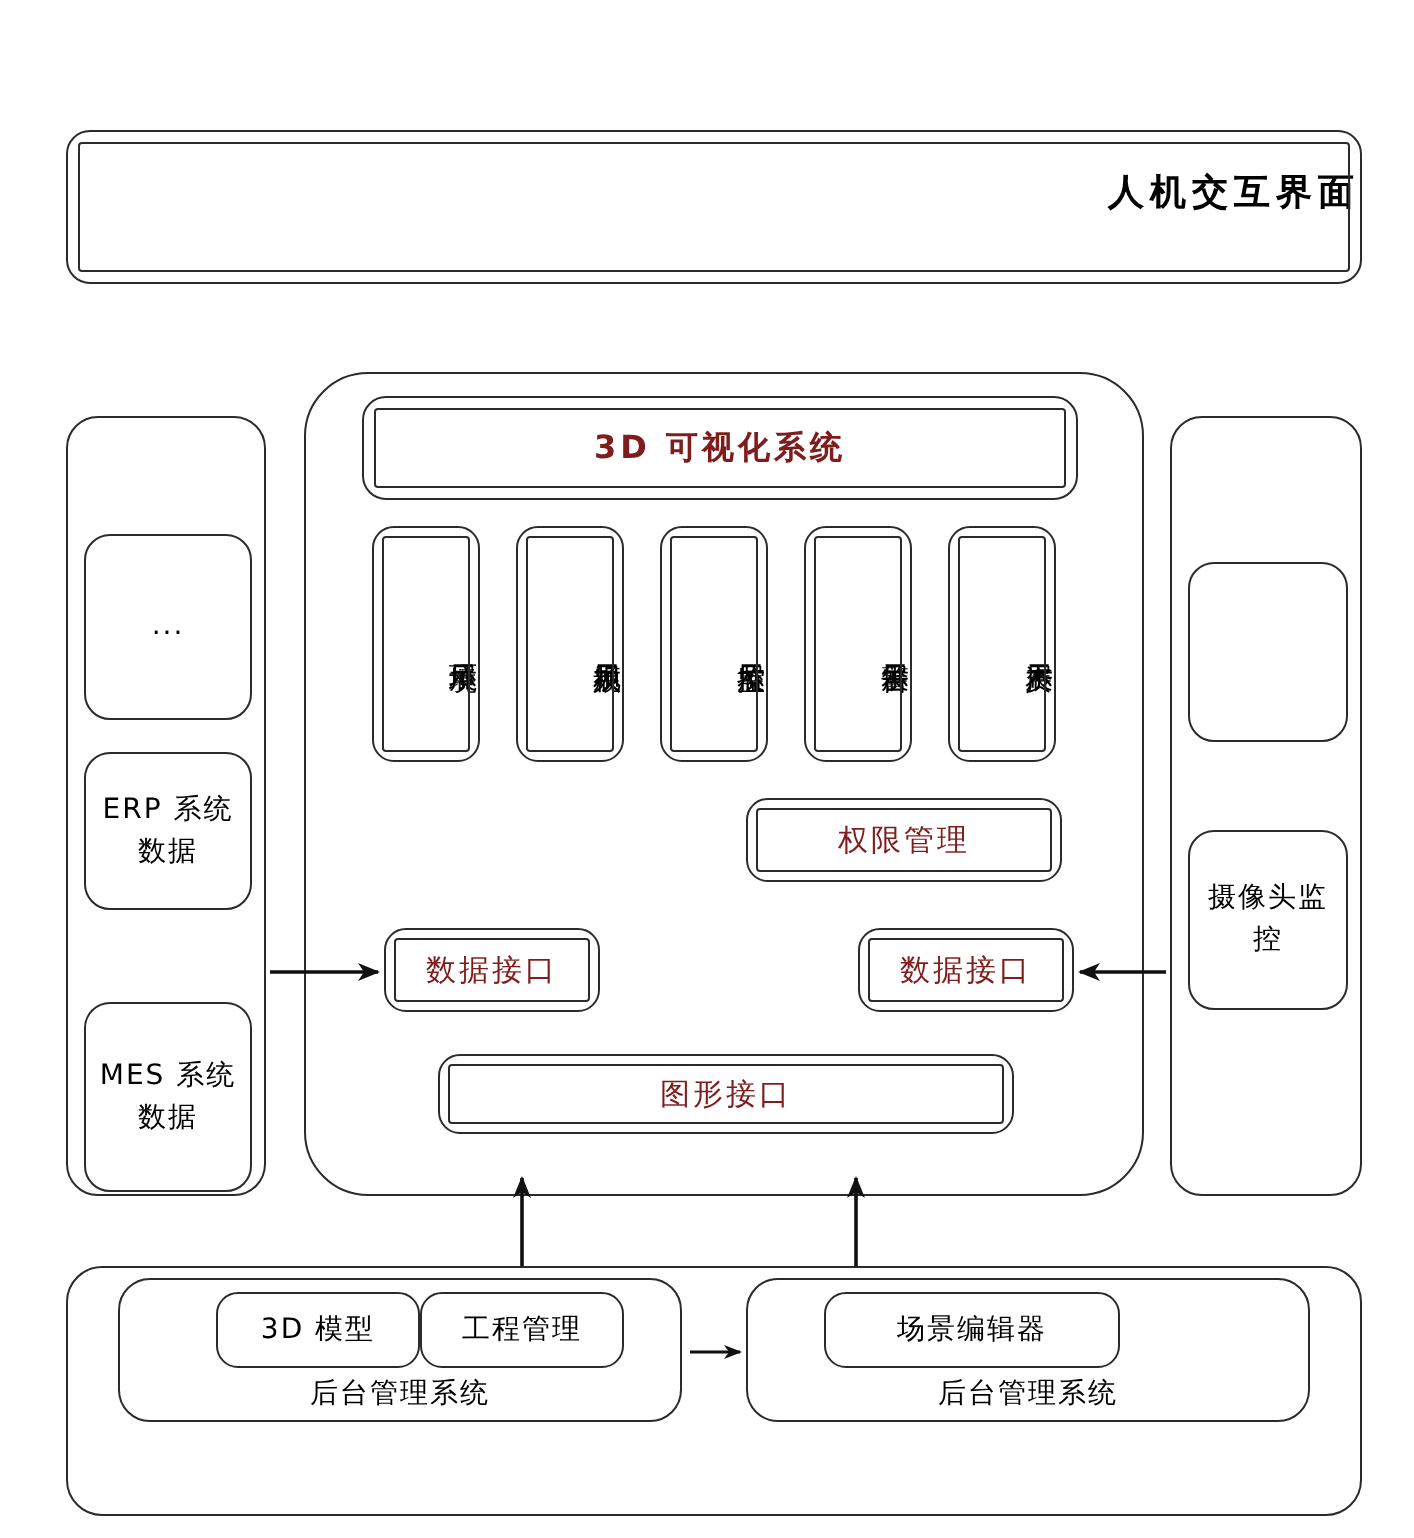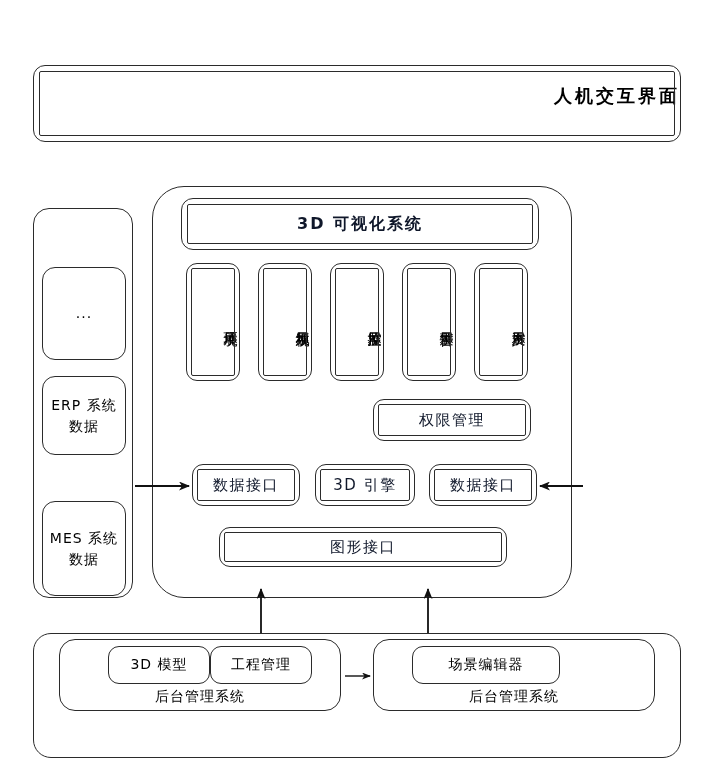--- a/index.html
+++ b/index.html
@@ -54,21 +54,21 @@
     position: absolute;
     left: 0;
     top: 0;
     width: 100%;
     height: 100%;
     display: flex;
     align-items: center;
     justify-content: center;
     font-size: 15px;
     letter-spacing: 1.5px;
-    color: #0f172a;
+    color: #7f1d1d;
   }
   
   #panel-hmi {
     left: 33px;
     top: 65px;
     width: 648px;
     height: 77px;
     border-radius: 12px;
   }
   #panel-hmi .hmi-text {
@@ -250,20 +250,28 @@
       <span>...</span>
     </div>
     <div class="src-box" style="left:8px; top:167px; width:84px; height:79px;">
       <span>ERP 系统数据</span>
     </div>
     <div class="src-box" style="left:8px; top:292px; width:84px; height:95px;">
       <span>MES 系统数据</span>
     </div>
   </div>
 
+  <div class="rbox" id="col-right">
+    <div class="src-box" style="left:8px; top:72px; width:80px; height:90px;">
+      <span></span>
+    </div>
+    <div class="src-box" style="left:8px; top:206px; width:80px; height:90px;">
+      <span>摄像头监控</span>
+    </div>
+  </div>
 
   <div class="rbox" id="core"></div>
 
   <div class="rbox dbl" id="box-3dvis">
     <div class="center-label t">3D 可视化系统</div>
   </div>
 
   <div class="vbox dbl-tight" style="left:186px;">
     <div class="vtext">环境展示</div>
   </div>
@@ -279,23 +287,20 @@
   <div class="vbox dbl-tight" style="left:474px;">
     <div class="vtext">资产展示</div>
   </div>
 
   <div class="mgbox dbl-tight" style="left:373px; width:158px;">
     <div class="center-label">权限管理</div>
   </div>
 
   <div class="ifbox dbl-tight" style="left:192px; width:108px;">
     <div class="center-label">数据接口</div>
-  </div>
-  <div class="ifbox dbl-tight" style="left:315px; width:100px;">
-    <div class="center-label">3D 引擎</div>
   </div>
   <div class="ifbox dbl-tight" style="left:429px; width:108px;">
     <div class="center-label">数据接口</div>
   </div>
 
   <div class="rbox dbl-tight" id="box-graphif">
     <div class="center-label">图形接口</div>
   </div>
 
   <div class="rbox" id="bottom-outer"></div>

